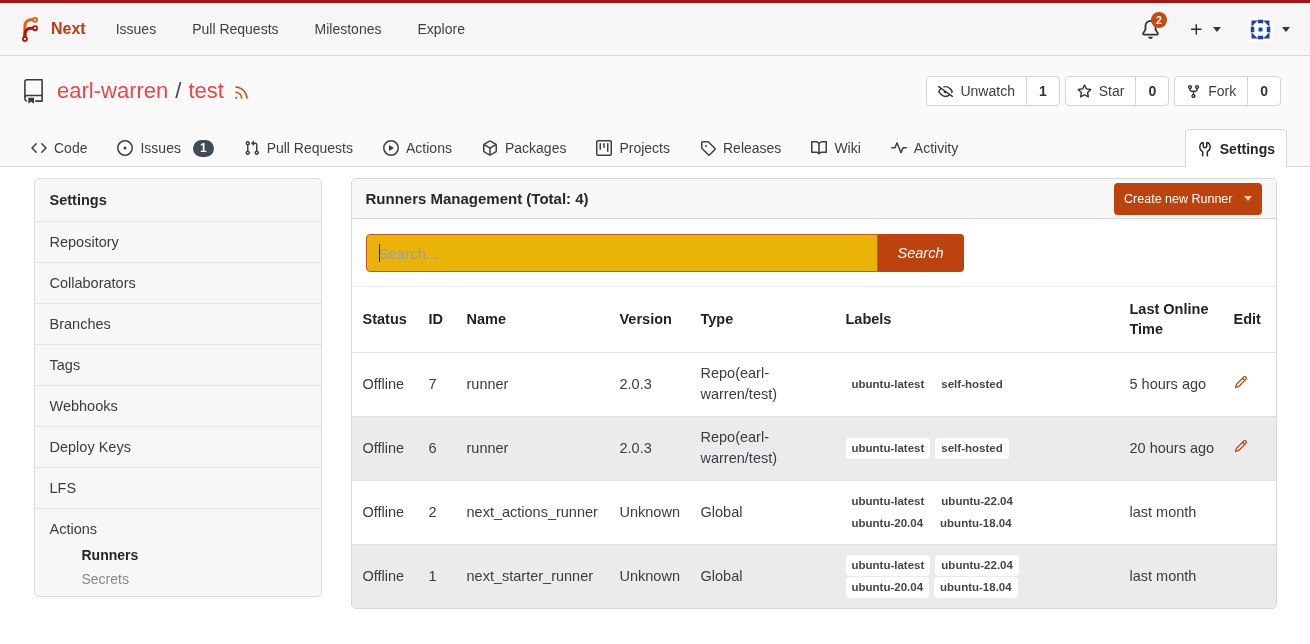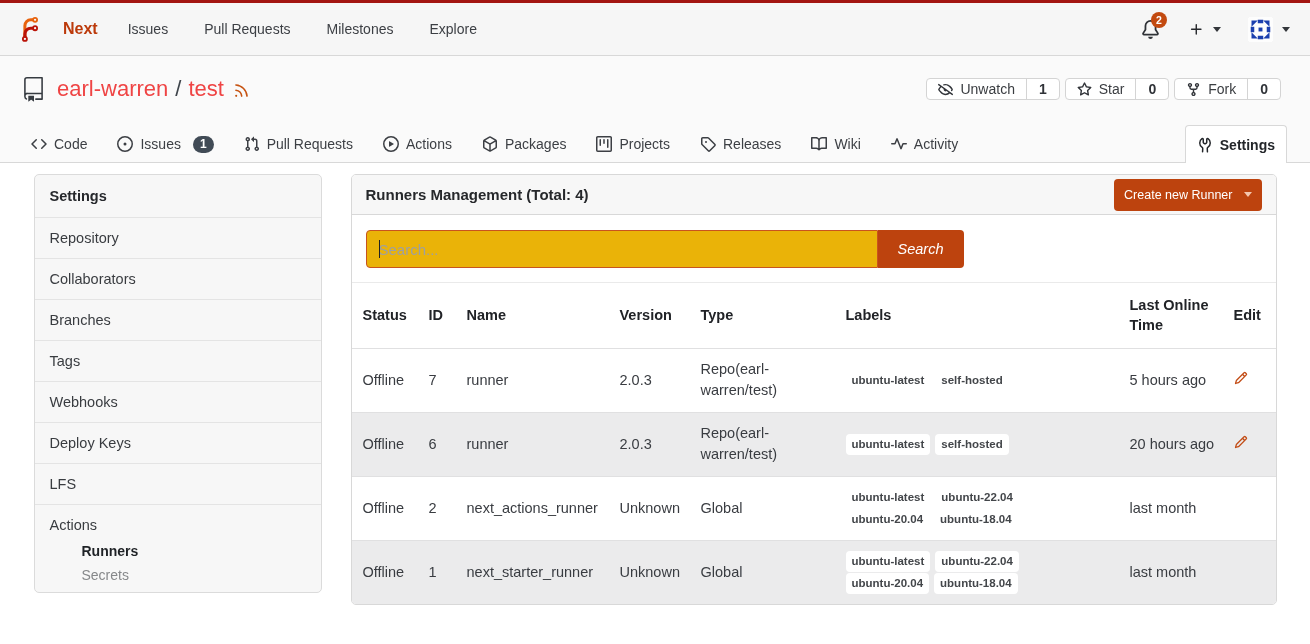--- a/index.html
+++ b/index.html
@@ -16,21 +16,21 @@
   
   .navbar {
     height:56px;
     border-top:3px solid #a31511;
     border-bottom:1px solid #d8d8d8;
     background:#f6f6f6;
     display:flex;
     align-items:center;
     padding:0 20px 0 17px;
   }
-  .brand { display:flex; align-items:center; gap:19px; }
+  .brand { display:flex; align-items:center; gap:7px; }
   .brand-logo svg { width:27px; height:27px; }
   .brand-name { font-weight:700; font-size:16px; color:#bc3a0b; }
   .nav-left { display:flex; align-items:center; margin-left:12px; }
   .nav-item { padding:0 18px; font-size:14px; color:#3c3f44; line-height:52px; }
   .nav-right { margin-left:auto; display:flex; align-items:center; gap:0; }
   .bell-wrap { position:relative; margin-right:29px; }
   .bell-wrap svg { width:19px; height:19px; color:#2f3237; }
   .notif-badge {
     position:absolute; top:-8px; right:-7px;
     min-width:16px; height:16px; border-radius:8px;
@@ -57,21 +57,21 @@
     padding:20px 29px 0 21px;
     display:flex; align-items:center;
   }
   .repo-title { display:flex; align-items:center; font-size:22px; }
   .repo-book-icon svg { width:25px; height:25px; color:#363b41; margin-right:11px; }
   .repo-owner, .repo-name { color:#ef4444; }
   .repo-slash { color:#3e444b; margin:0 7px; }
   .rss-icon svg { width:17px; height:17px; color:#c65312; margin-left:9px; margin-top:3px; }
   .repo-actions { margin-left:auto; display:flex; gap:5px; }
   .btn-group {
-    display:flex; height:22px;
+    display:flex; height:30px;
     border:1px solid #d4d4d4; border-radius:4px;
     background:#fff; font-size:14px; color:#3a3d41;
     overflow:hidden; align-items:stretch;
   }
   .btn-main { display:flex; gap:7px; padding:0 11px; align-items:center; }
   .btn-main svg { width:15px; height:15px; color:#33363b; }
   .btn-count { border-left:1px solid #d4d4d4; padding:0 12px; display:flex; align-items:center; font-weight:600; color:#303338; }
 
   
   .tabbar-wrap { background:#fafafa; border-bottom:1px solid #d8d8d8; }

